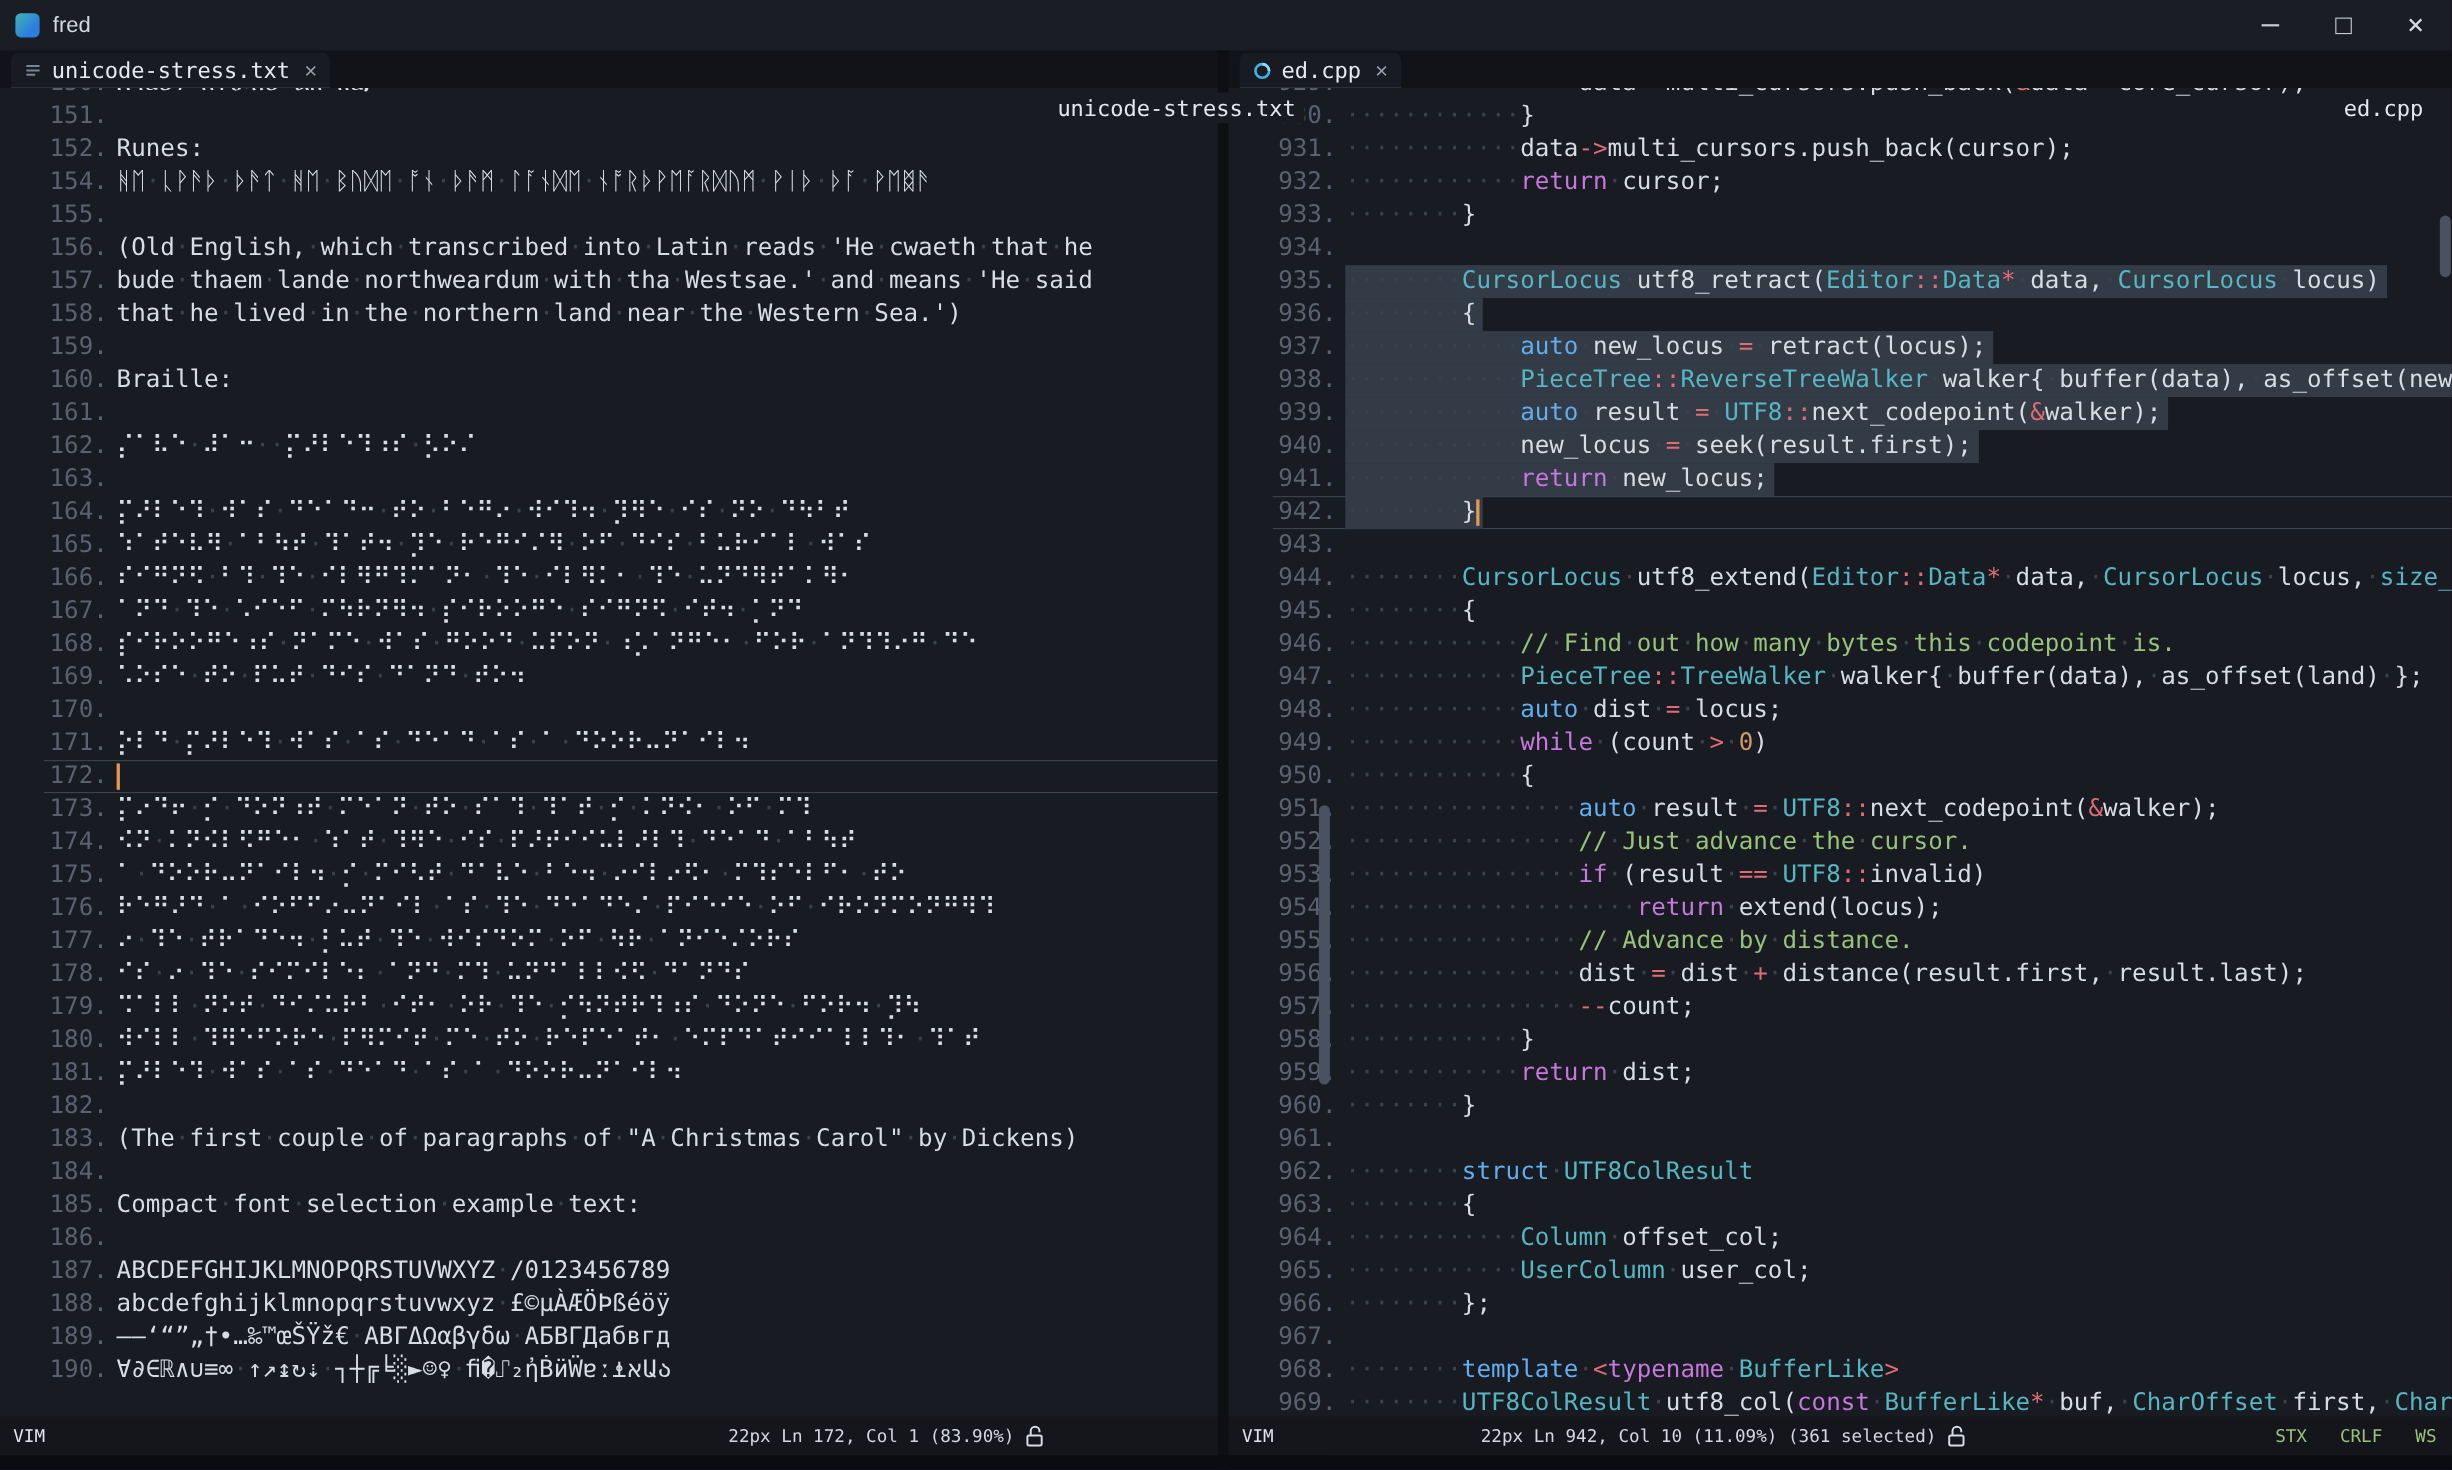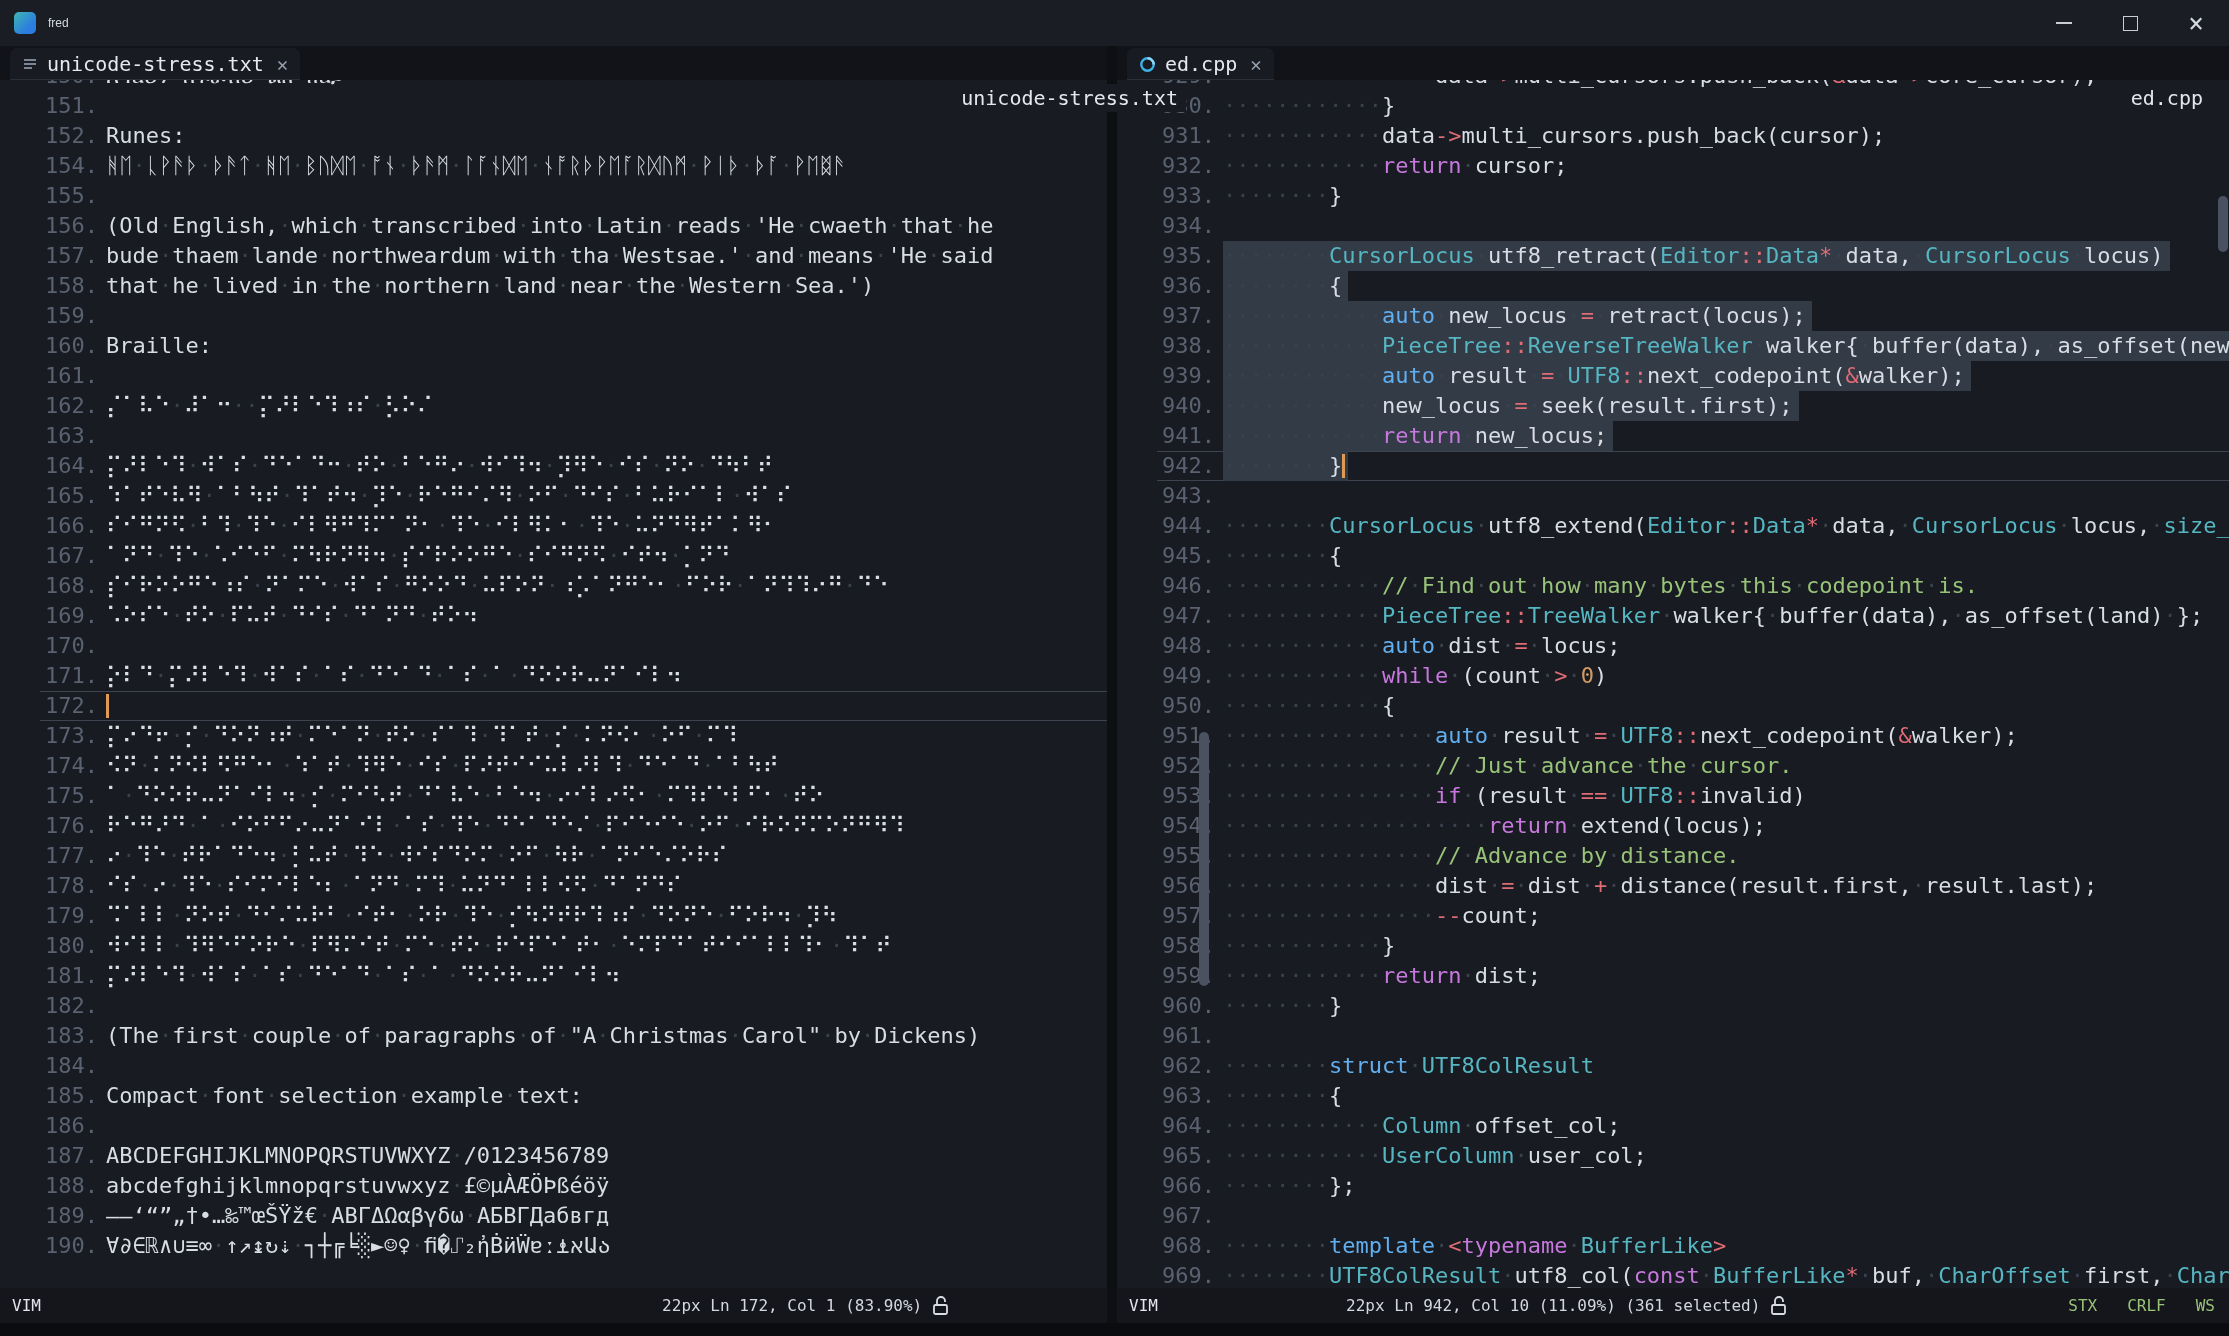--- a/index.html
+++ b/index.html
@@ -5,21 +5,21 @@
   html,body{margin:0;padding:0;background:#0b0c0f;}
   body{width:2229px;height:1336px;overflow:hidden;position:relative;
        font-family:"DejaVu Sans Mono","DejaVu Sans",monospace;}
   .window{position:absolute;inset:0;background:var(--c-background);outline:1px solid #23272f;}
 
   
   .titlebar{position:absolute;left:0;top:0;right:0;height:46px;background:var(--c-titlebar);
             display:flex;align-items:center;}
   .app-icon{width:22px;height:22px;border-radius:5px;margin:0 12px 0 14px;
             background:linear-gradient(135deg,#3fb6b2 0%,#2b7de0 70%);}
-  .title{font-family:"Liberation Sans",sans-serif;font-size:12px;color:#d5d9e0;}
+  .title{font-family:"Liberation Sans",sans-serif;font-size:20px;color:#d5d9e0;}
   .win-controls{margin-left:auto;display:flex;height:100%;}
   .wbtn{width:66px;height:100%;display:flex;align-items:center;justify-content:center;color:#c9cdd5;}
   .glyph-min{display:block;width:16px;height:2px;background:#c9cdd5;}
   .glyph-max{display:block;width:13px;height:13px;border:1.8px solid #c9cdd5;}
   .glyph-close{font-size:26px;line-height:1;color:#d5d9e0;}
 
   
   .tabstrip{position:absolute;left:0;top:46px;right:0;height:34px;background:var(--c-tabbar);}
   .tabbar{position:absolute;left:0;top:46px;right:0;height:34px;}
   .tab{position:absolute;bottom:0;left:10px;height:32px;display:flex;align-items:center;

